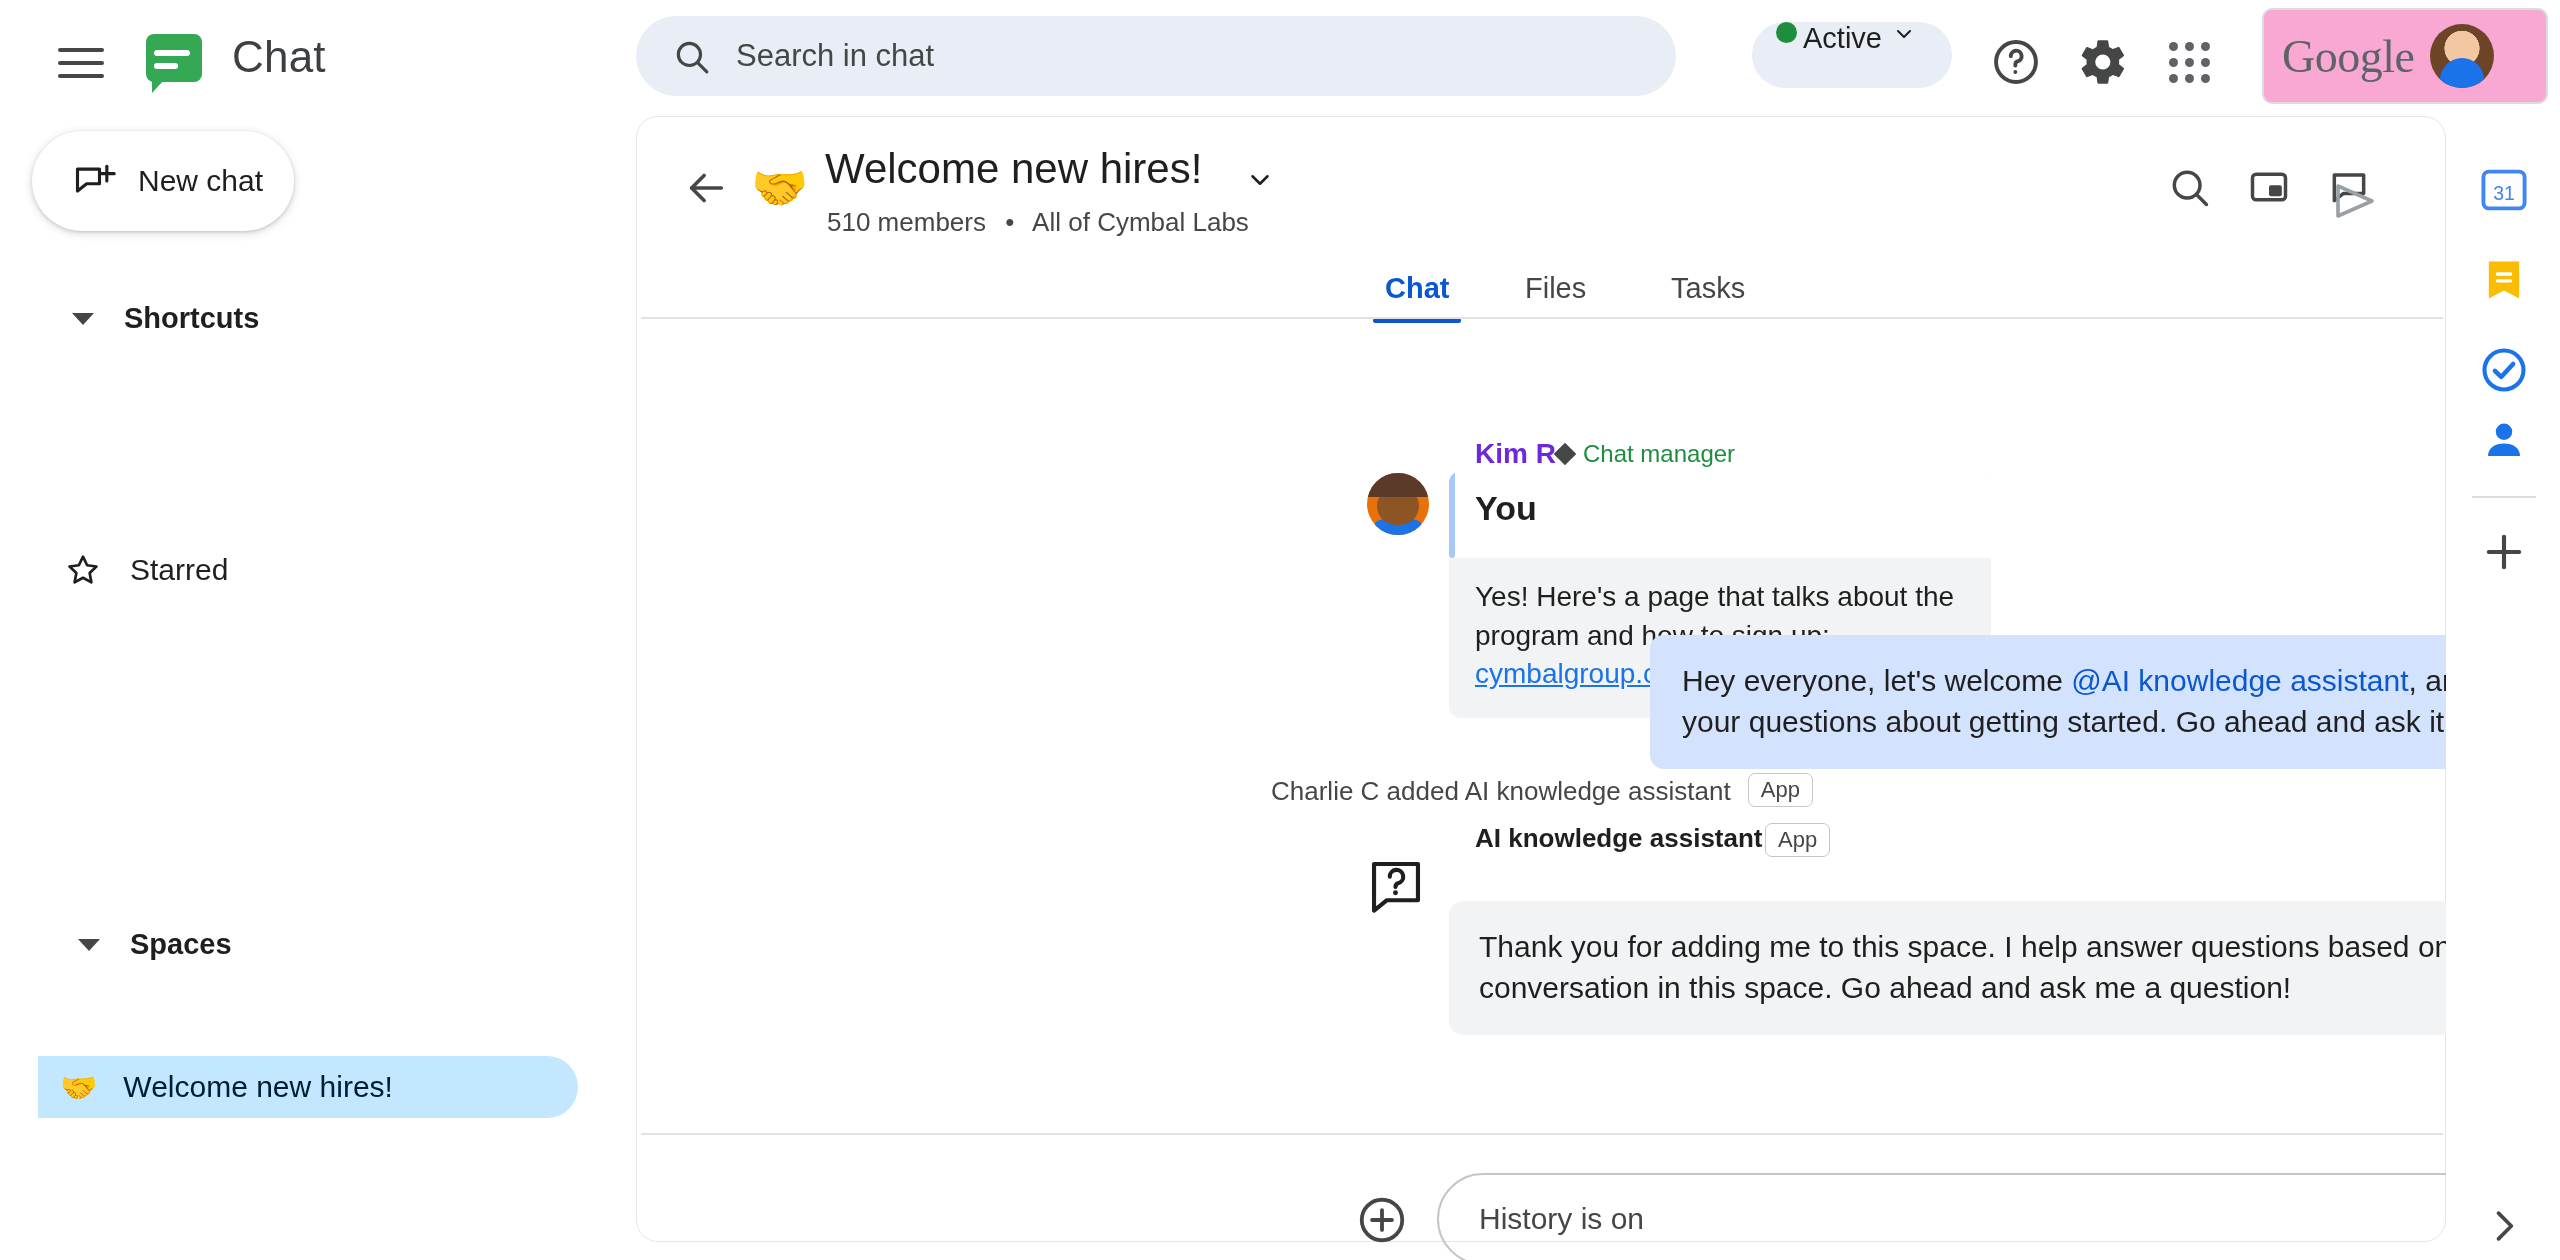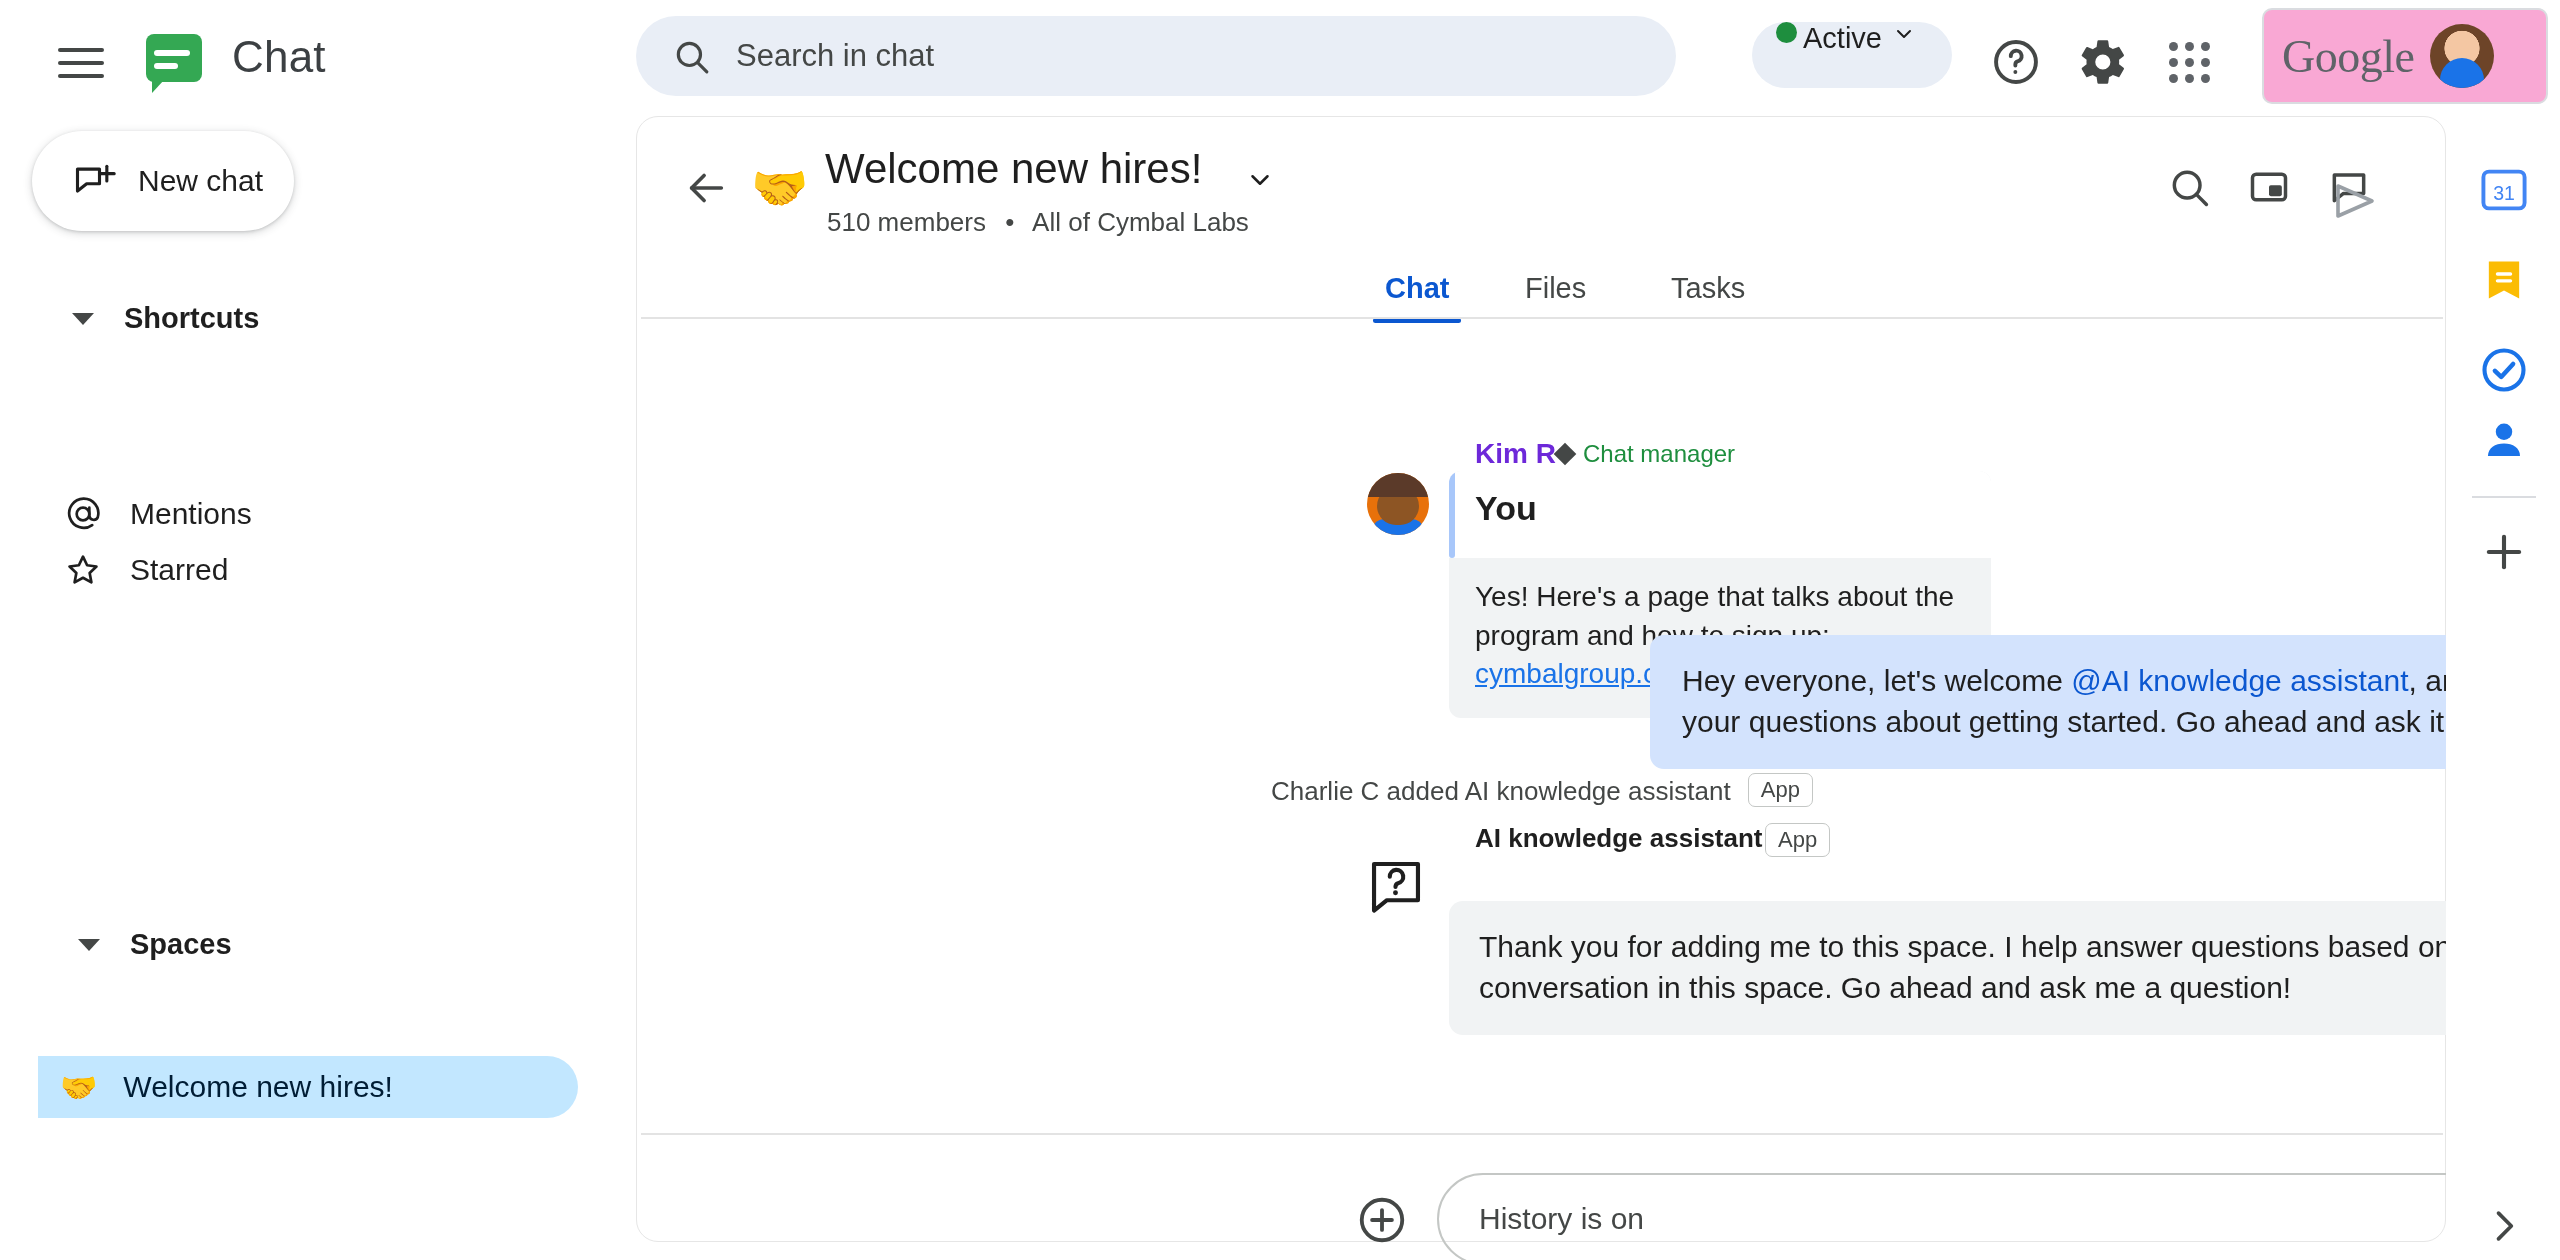--- a/index.html
+++ b/index.html
@@ -327,29 +327,20 @@
       </span>
       <span class="nc-label">New chat</span>
     </div>
 
     <div class="nav-section-header" style="top:174px;">
       <span class="caret-sm"></span>
       <span class="title">Shortcuts</span>
     </div>
 
 
-    <div class="nav-item" style="top:356px;">
-      <span>
-        <svg width="38" height="38" viewBox="0 0 24 24" fill="none" stroke="#1f1f1f" stroke-width="1.7">
-          <circle cx="12" cy="12" r="4"></circle>
-          <path d="M16 8v5.2a2.8 2.8 0 0 0 5.3.9A9.2 9.2 0 1 0 17.8 19" stroke-linecap="round"></path>
-        </svg>
-      </span>
-      <span>Mentions</span>
-    </div>
 
     <div class="nav-item" style="top:412px;">
       <span>
         <svg width="38" height="38" viewBox="0 0 24 24" fill="none" stroke="#1f1f1f" stroke-width="1.7">
           <path d="M12 3.6l2.6 5.4 5.9.8-4.3 4.1 1.1 5.9-5.3-2.9-5.3 2.9 1.1-5.9L3.5 9.8l5.9-.8z" stroke-linejoin="round"></path>
         </svg>
       </span>
       <span>Starred</span>
     </div>
 

